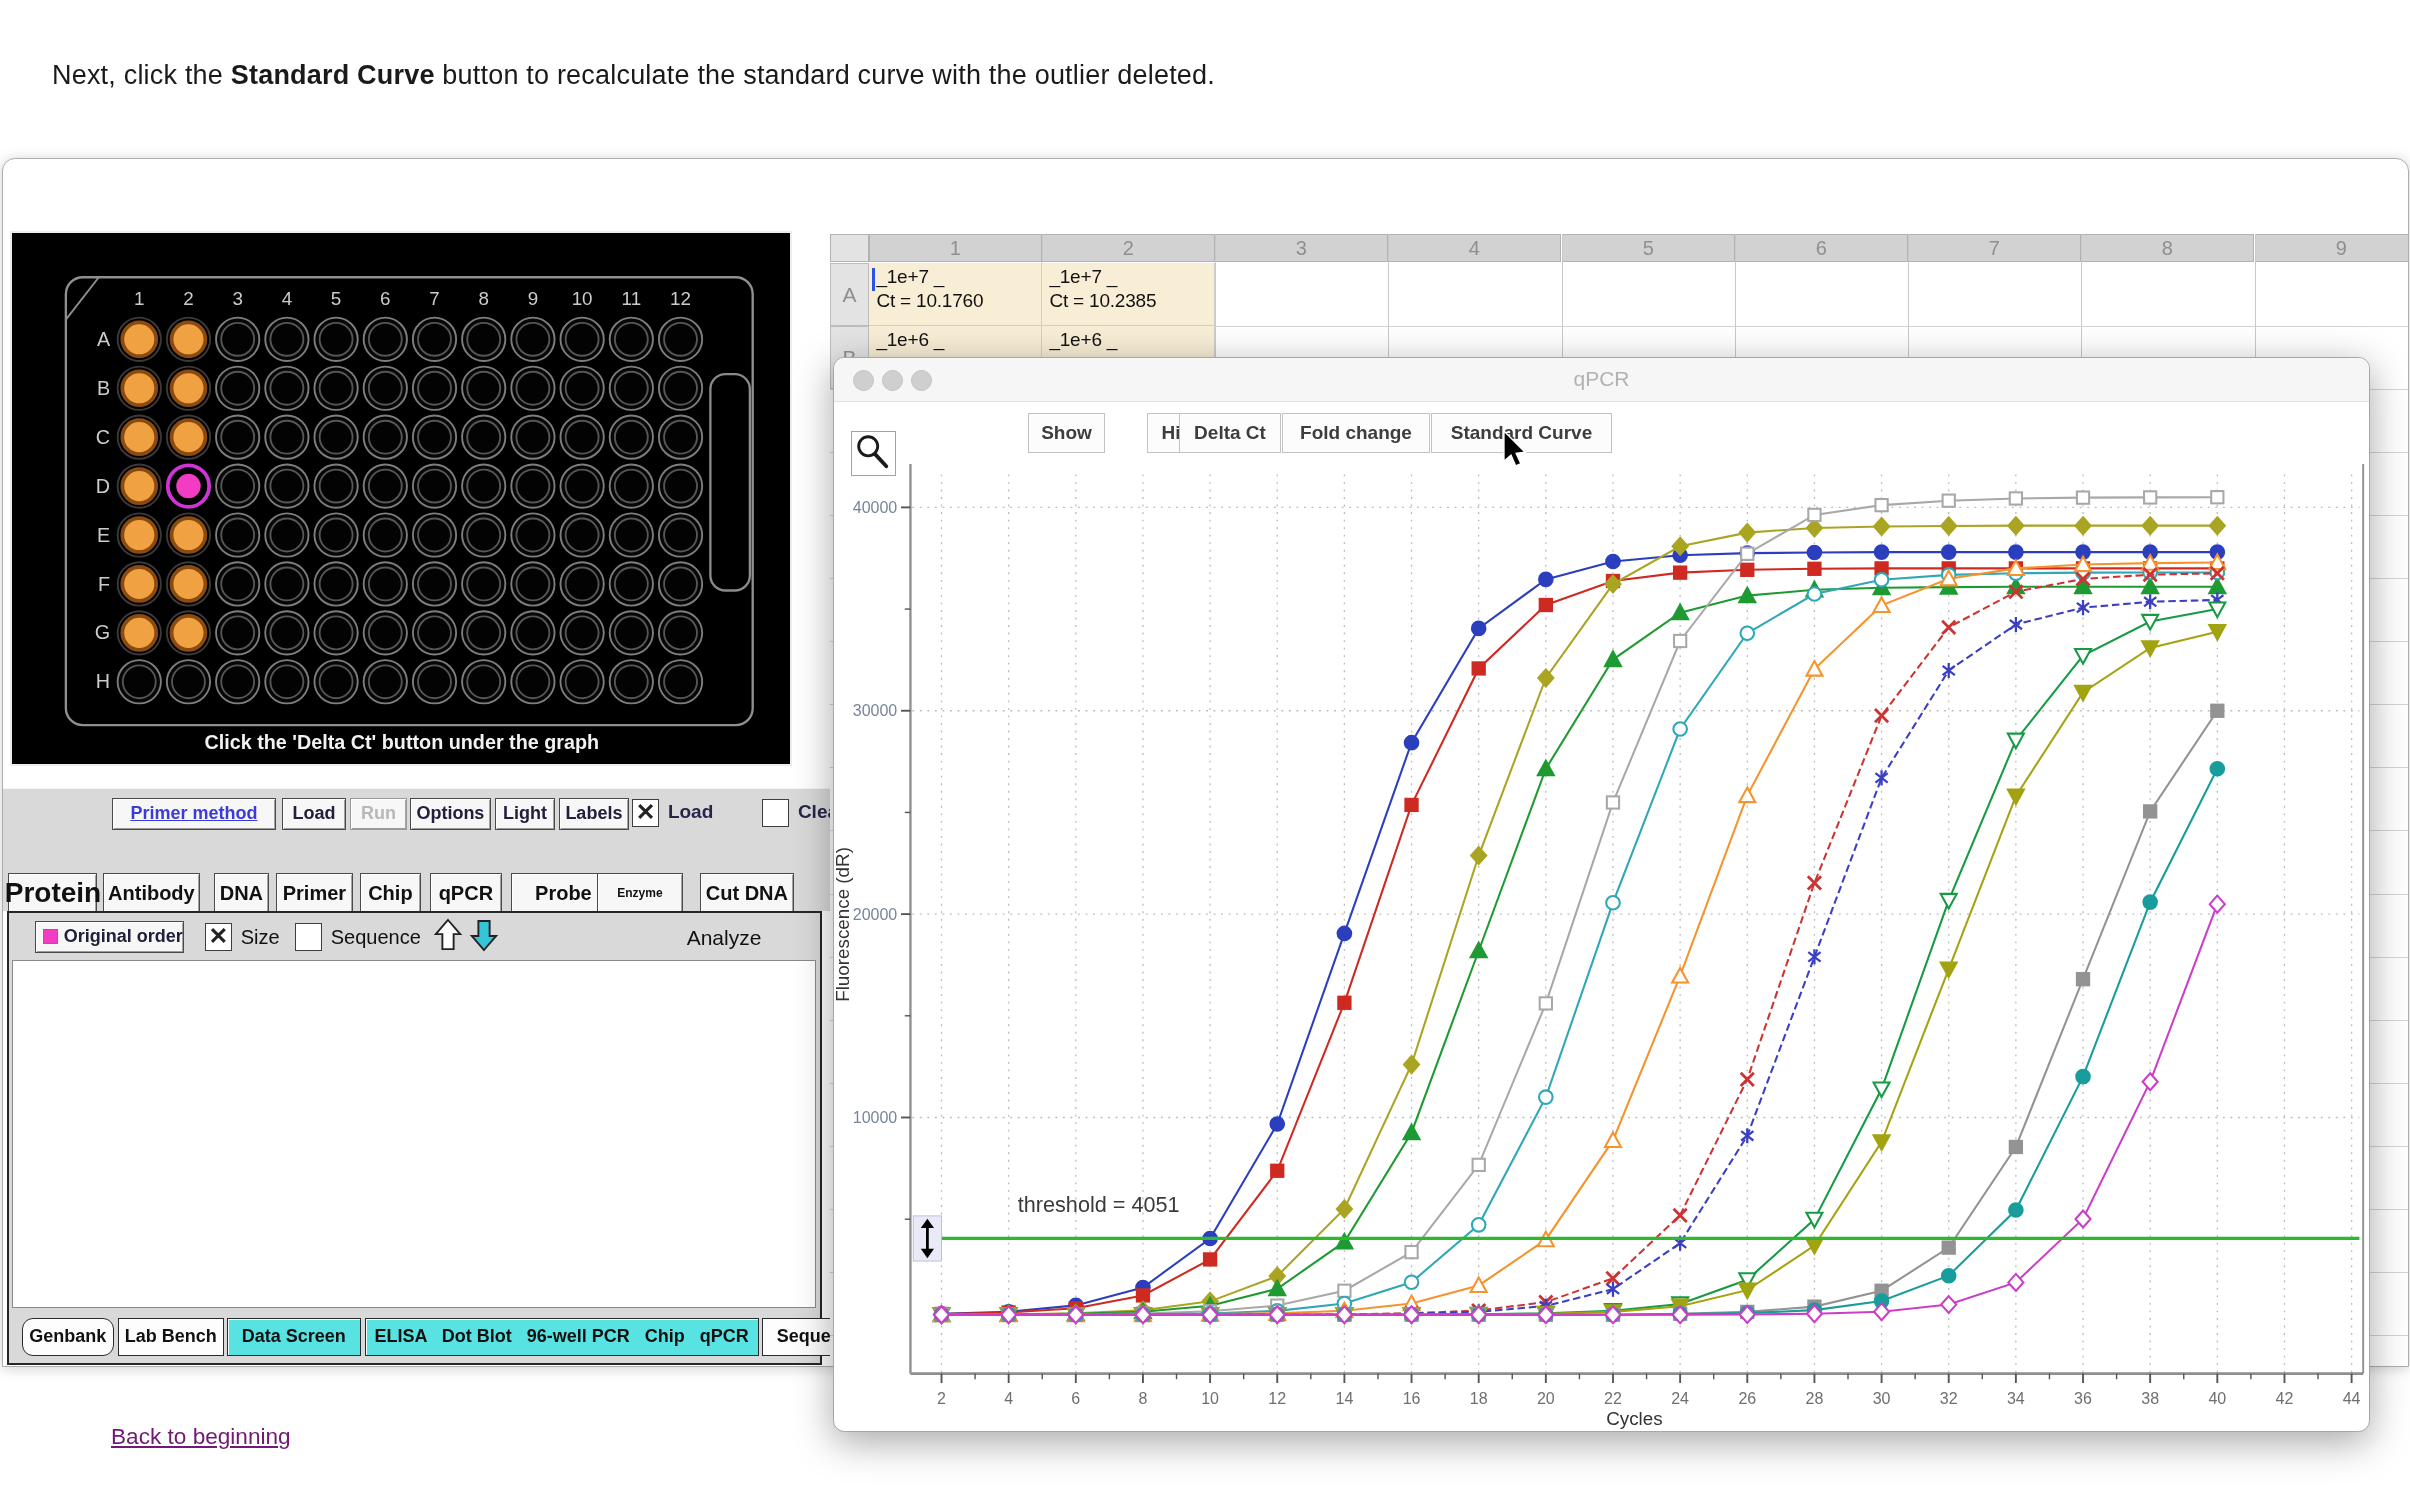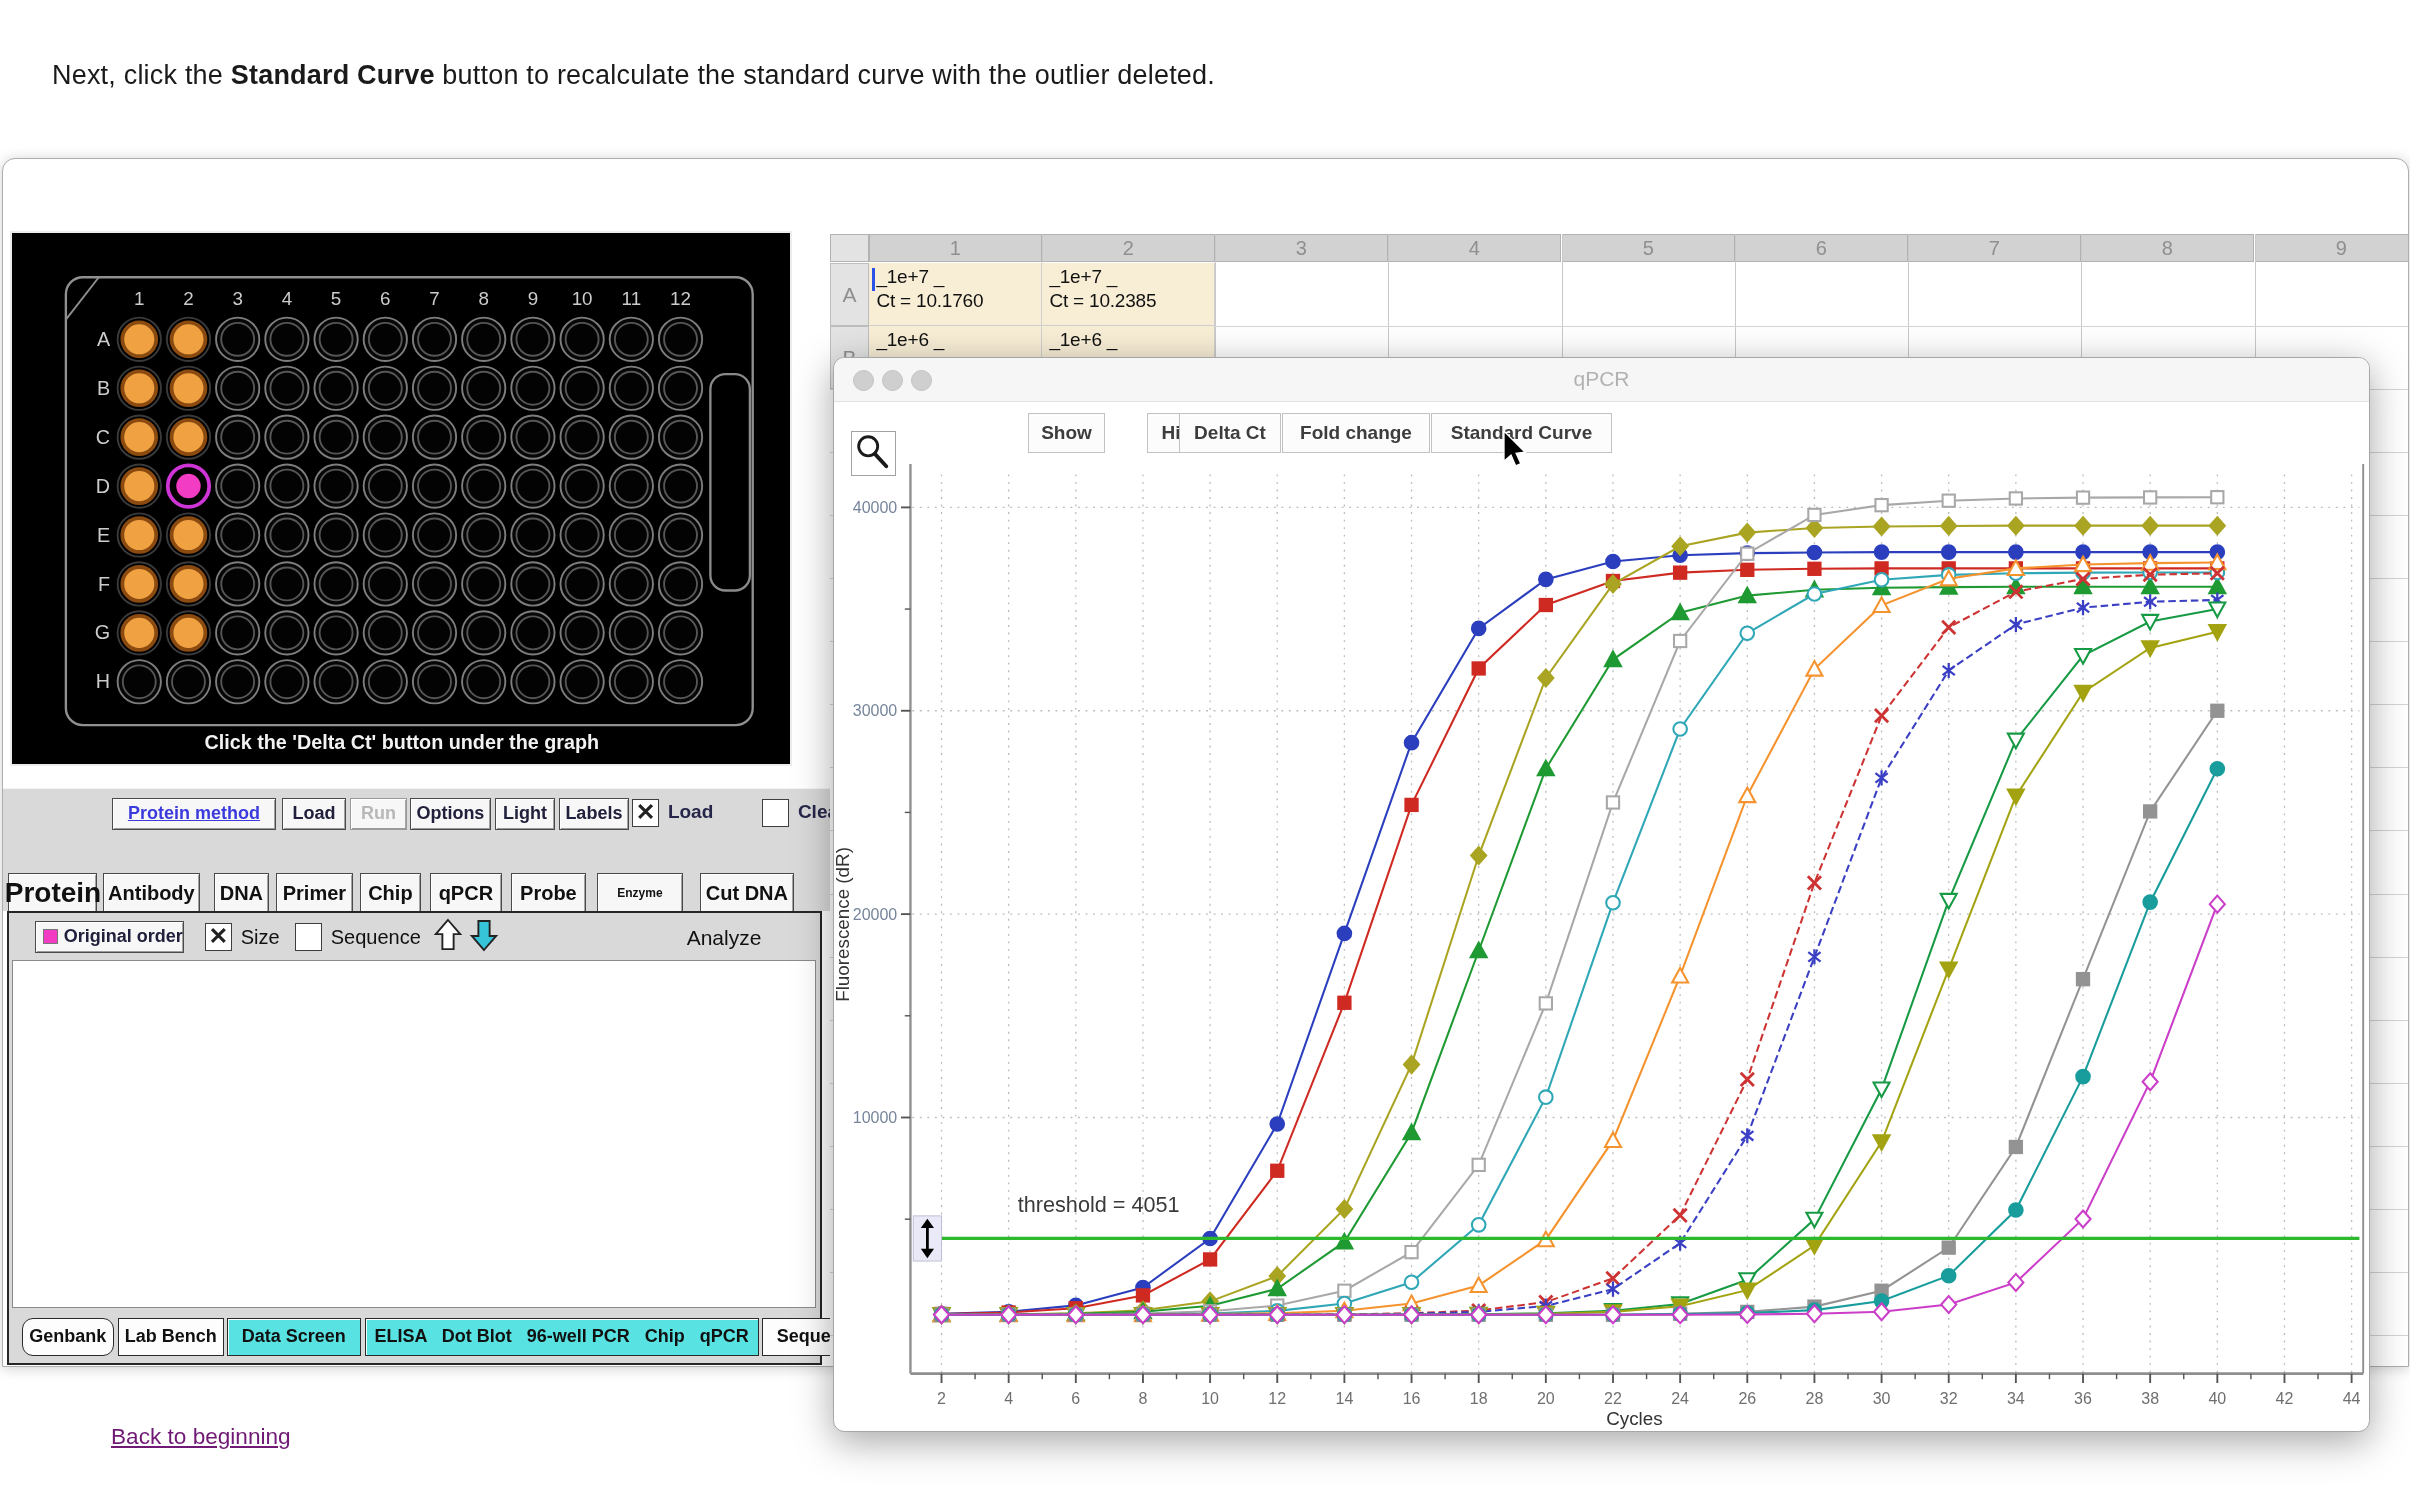--- a/index.html
+++ b/index.html
@@ -483,39 +483,39 @@
             <circle cx="658" cy="477" r="17.5" fill="#030303" stroke="#565656" stroke-width="2"></circle>
           </g>
           <g>
             <circle cx="710.3" cy="477" r="23" fill="#060606" stroke="#7e7e7e" stroke-width="2"></circle>
             <circle cx="710.3" cy="477" r="17.5" fill="#030303" stroke="#565656" stroke-width="2"></circle>
           </g>
           <text x="414" y="548" text-anchor="middle" font-size="21" font-weight="bold" fill="#f2f2f2">Click the 'Delta Ct' button under the graph</text>
         </svg>
     </div>
     <div id="controls-row">
-        <div class="btn3d link" style="left: 109px; top: 8.5px; width: 162px; height: 30px;">Protein method</div>
+        <div class="btn3d link" style="left: 109px; top: 8.5px; width: 162px; height: 30px;">Primer method</div>
         <div class="btn3d" style="left: 279px; top: 8.5px; width: 62px; height: 30px;">Load</div>
         <div class="btn3d disabled" style="left: 347px; top: 8.5px; width: 55px; height: 30px;">Run</div>
         <div class="btn3d" style="left: 407px; top: 8.5px; width: 79px; height: 30px;">Options</div>
         <div class="btn3d" style="left: 492px; top: 8.5px; width: 58px; height: 30px;">Light</div>
         <div class="btn3d" style="left: 556px; top: 8.5px; width: 68px; height: 30px;">Labels</div>
         <div class="cb" style="left: 629px; top: 10.4px;">✕</div>
         <span class="cb-label" style="left: 665px; top: 12.2px;">Load</span>
         <div class="cb" style="left: 759px; top: 10.4px;"></div>
         <span class="cb-label" style="left: 795px; top: 12.2px;">Clear</span>
       </div>
     <div id="tabs-row">
         <div class="btn3d" style="left: 5.6px; top: 34px; width: 87px; height: 38px; font-size: 28px; color: rgb(17, 17, 17);">Protein</div>
         <div class="btn3d" style="left: 100px; top: 34px; width: 95px; height: 38px; font-size: 20px; color: rgb(17, 17, 17);">Antibody</div>
         <div class="btn3d" style="left: 211px; top: 34px; width: 53px; height: 38px; font-size: 20px; color: rgb(17, 17, 17);">DNA</div>
         <div class="btn3d" style="left: 273px; top: 34px; width: 75px; height: 38px; font-size: 20px; color: rgb(17, 17, 17);">Primer</div>
         <div class="btn3d" style="left: 357px; top: 34px; width: 59px; height: 38px; font-size: 20px; color: rgb(17, 17, 17);">Chip</div>
         <div class="btn3d" style="left: 427px; top: 34px; width: 70px; height: 38px; font-size: 20px; color: rgb(17, 17, 17);">qPCR</div>
-        <div class="btn3d" style="left: 508px; top: 34px; width: 73px; height: 38px; font-size: 20px; color: rgb(17, 17, 17);">Probe</div>
+        <div class="btn3d" style="left: 508px; top: 34px; width: 73px; height: 38px; font-size: 20px; color: rgb(17, 17, 17); padding-left: 15px;">Probe</div>
         <div class="btn3d" style="left: 594px; top: 34px; width: 84px; height: 38px; font-size: 12px; color: rgb(17, 17, 17);">Enzyme</div>
         <div class="btn3d" style="left: 697px; top: 34px; width: 92px; height: 38px; font-size: 20px; color: rgb(17, 17, 17);">Cut DNA</div>
       </div>
     <div id="panel2">
       <div id="panel2-bar">
           <div class="btn3d" style="left: 26px; top: 7.5px; width: 149px; height: 32px; font-size: 18px; justify-content: flex-start; padding-left: 7.5px; box-sizing: border-box;"><span style="width: 13px; height: 13px; background: rgb(242, 60, 195); display: inline-block; margin-right: 5.6px; border: 0.9px solid rgb(119, 119, 119);"></span><span>Original order</span></div>
           <div class="cb" style="left: 196px; top: 10.4px;">✕</div>
           <span class="cb-label" style="left: 232px; top: 13px; font-size: 20px; color: rgb(17, 17, 17); font-weight: normal;">Size</span>
           <div class="cb" style="left: 286px; top: 10.4px;"></div>
           <span class="cb-label" style="left: 322px; top: 13px; font-size: 20px; color: rgb(17, 17, 17); font-weight: normal;">Sequence</span>

